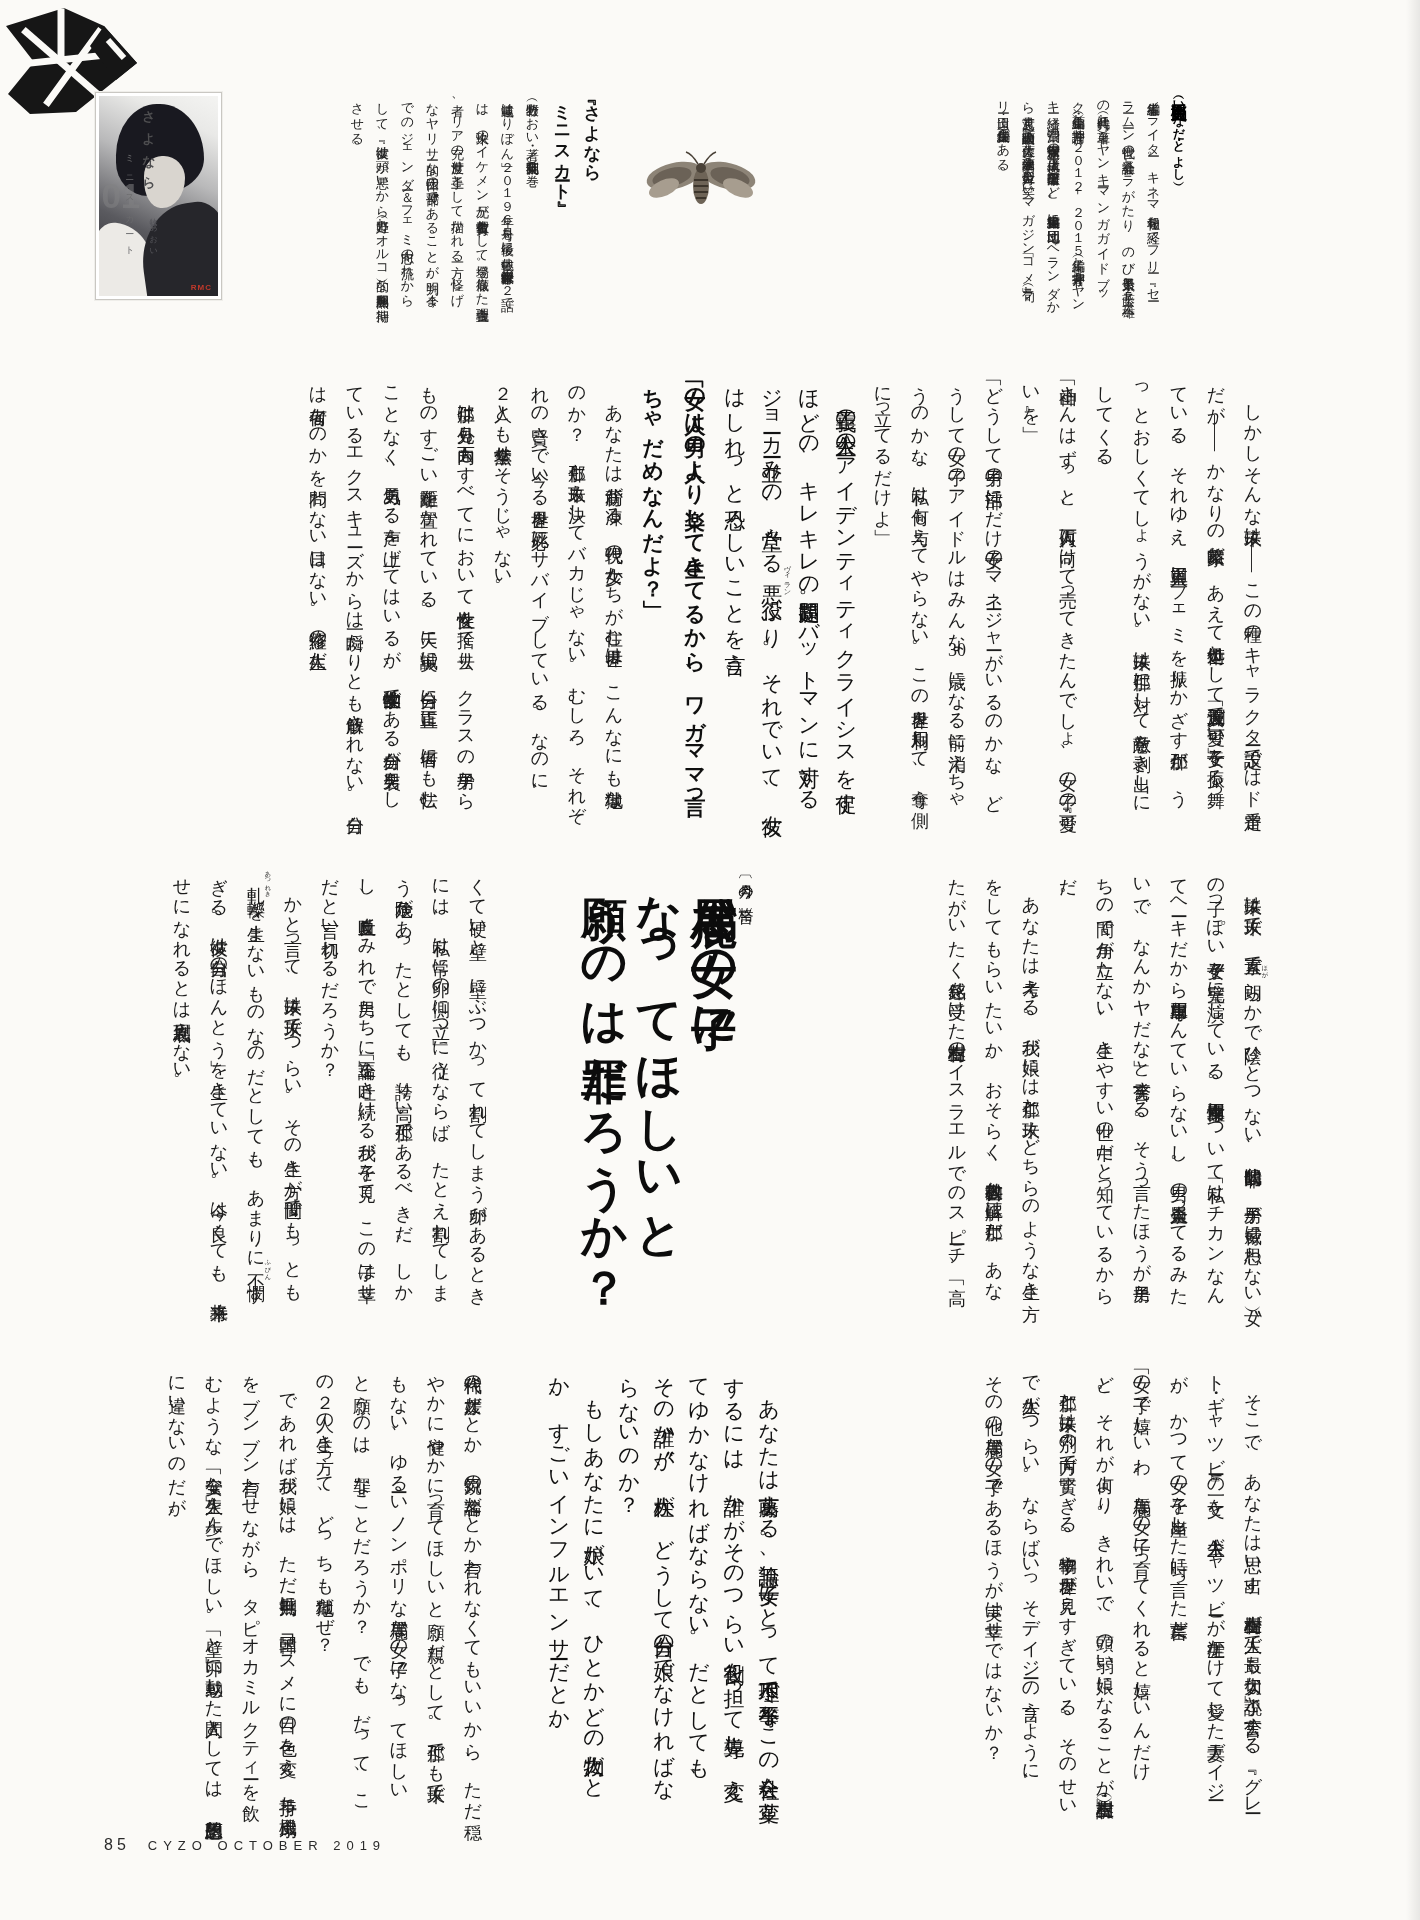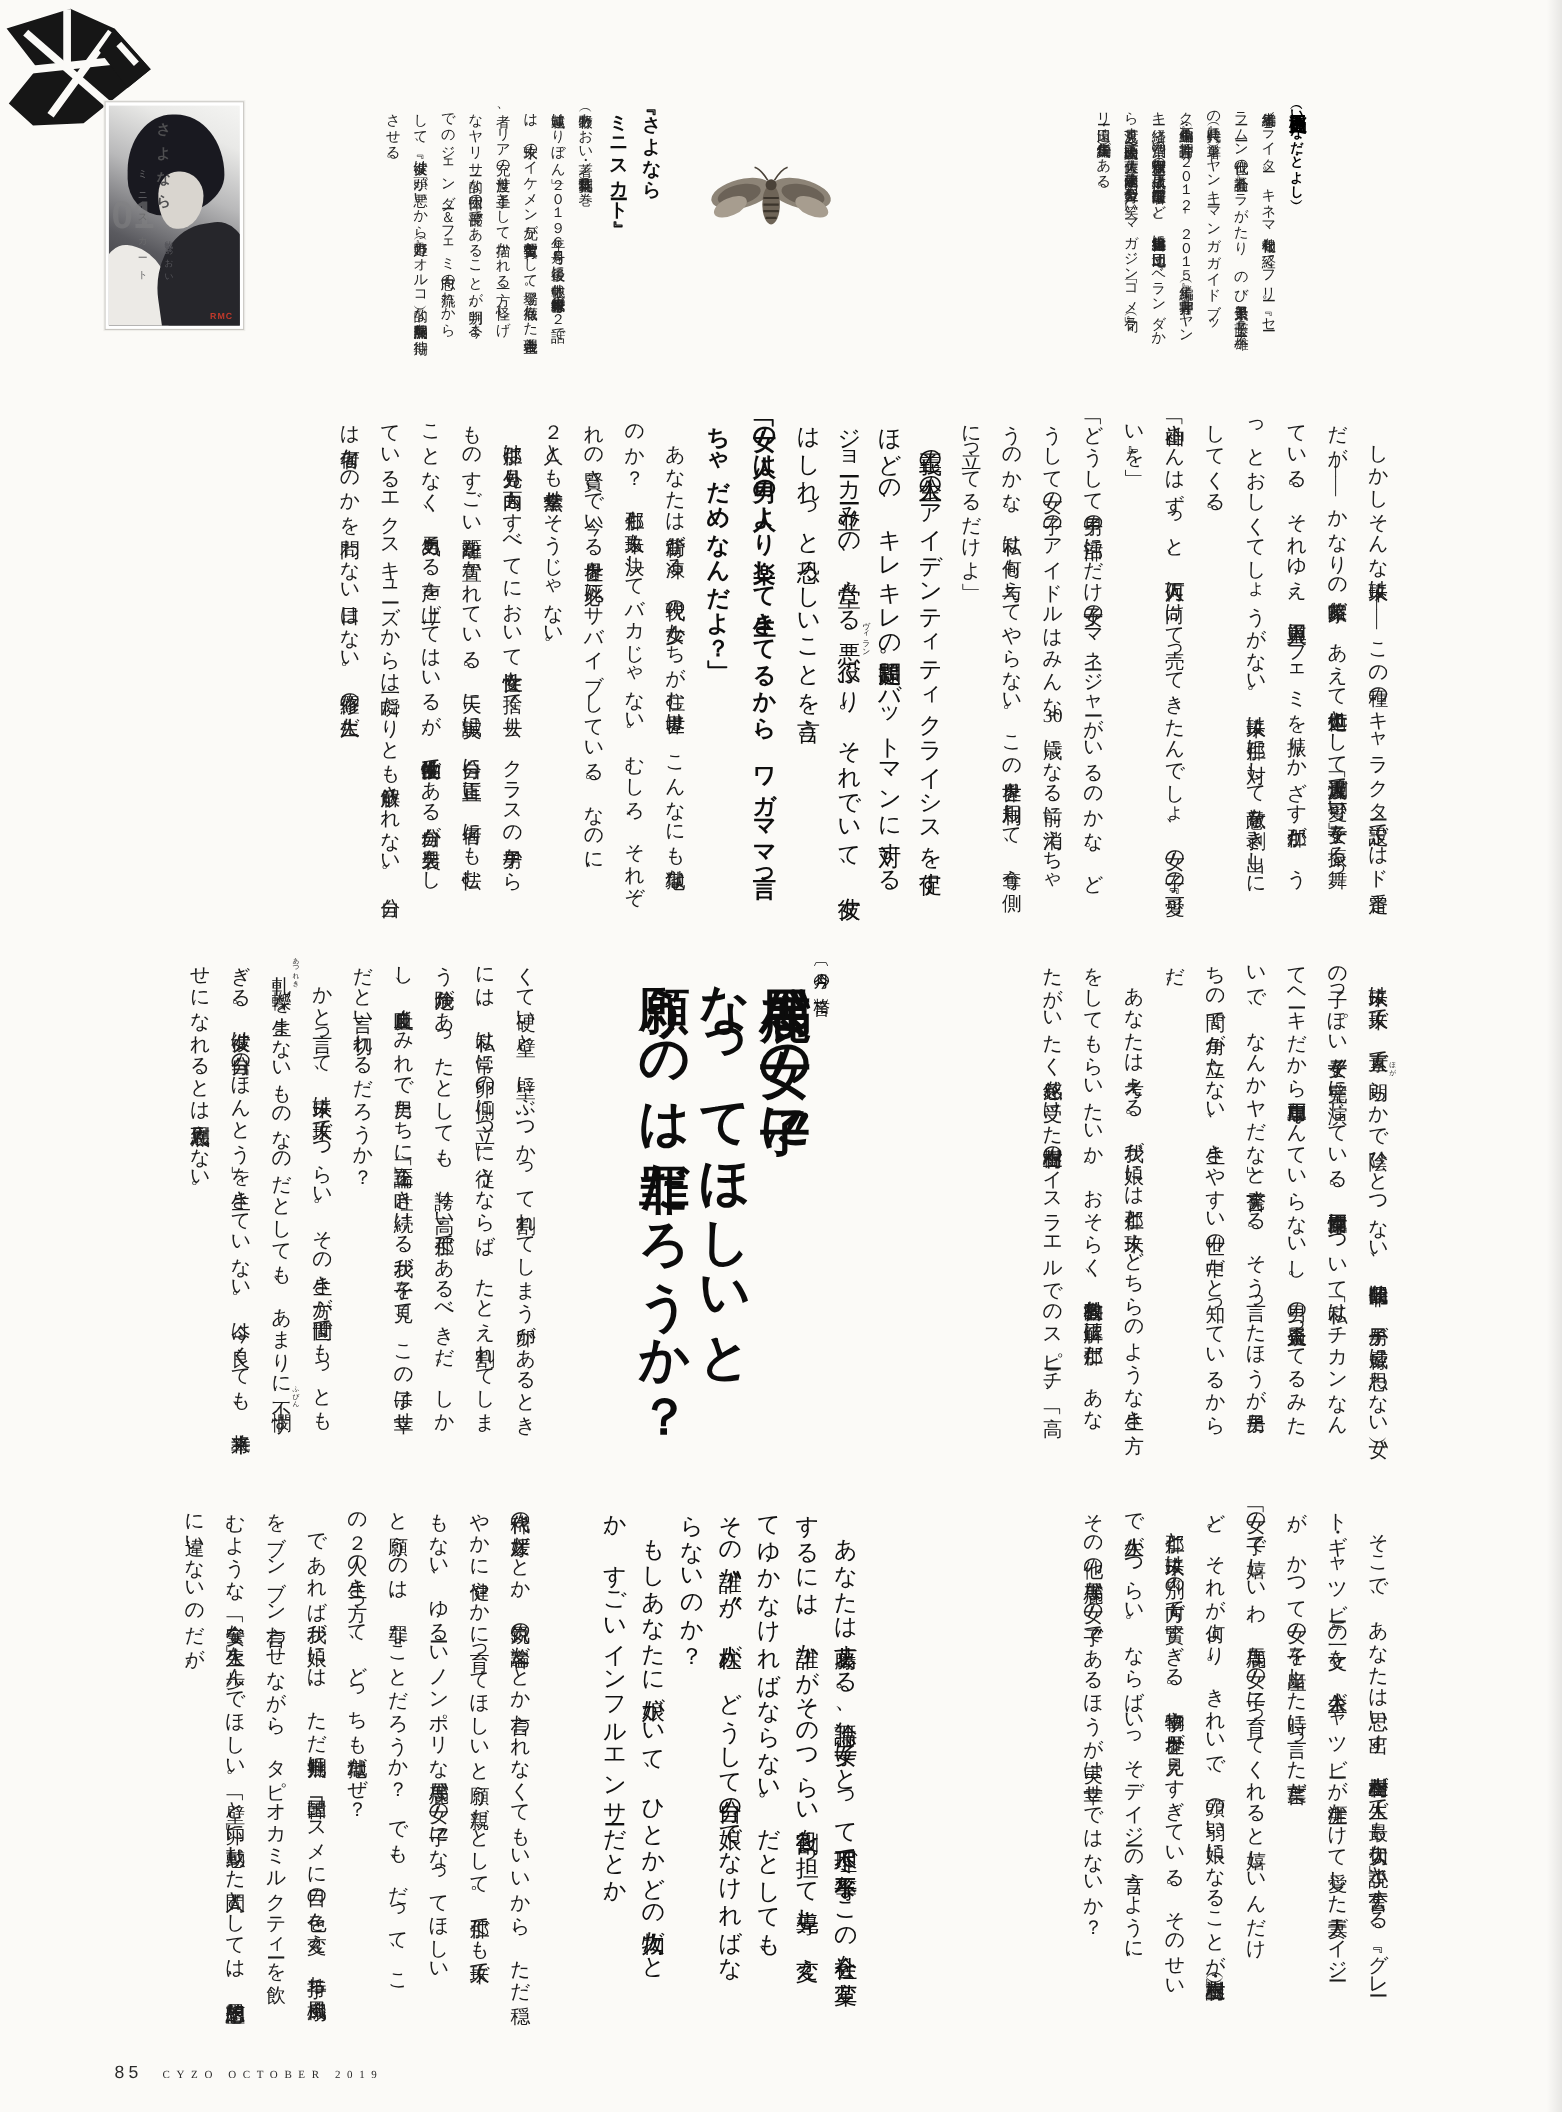--- a/index.html
+++ b/index.html
@@ -83,22 +83,22 @@
   #author-bio .bio-kana{font-size:12px;font-weight:700;font-family:"Liberation Sans",sans-serif;color:#000;}
   #author-bio p{line-height:25px;}
 
   #moth{left:642px;top:146px;}
 
   
   #footer{
     left:104px;top:1836px;font-family:"Liberation Sans",sans-serif;color:#2a2a2a;
     display:flex;align-items:baseline;gap:18px;
   }
-  #footer .pageno{font-size:16px;letter-spacing:4px;margin-top:40px;}
-  #footer .mag{font-size:10px;letter-spacing:6px;font-family:Liberation Serif, serif;}
+  #footer .pageno{font-size:16px;letter-spacing:4px;}
+  #footer .mag{font-size:13px;letter-spacing:6px;}
 </style>
 </head>
 <body>
 
 <div class="abs" id="section-logo">
   <svg width="134" height="112" viewBox="0 0 134 112">
     <polygon points="2,20 60,2 100,20 133,57 72,106 26,108 4,88 30,56" fill="#161616"></polygon>
     <g stroke="#fbfaf7" stroke-width="7" fill="none" stroke-linecap="square">
       <path d="M22,26 L98,92"></path>
       <path d="M95,26 L44,96"></path>

